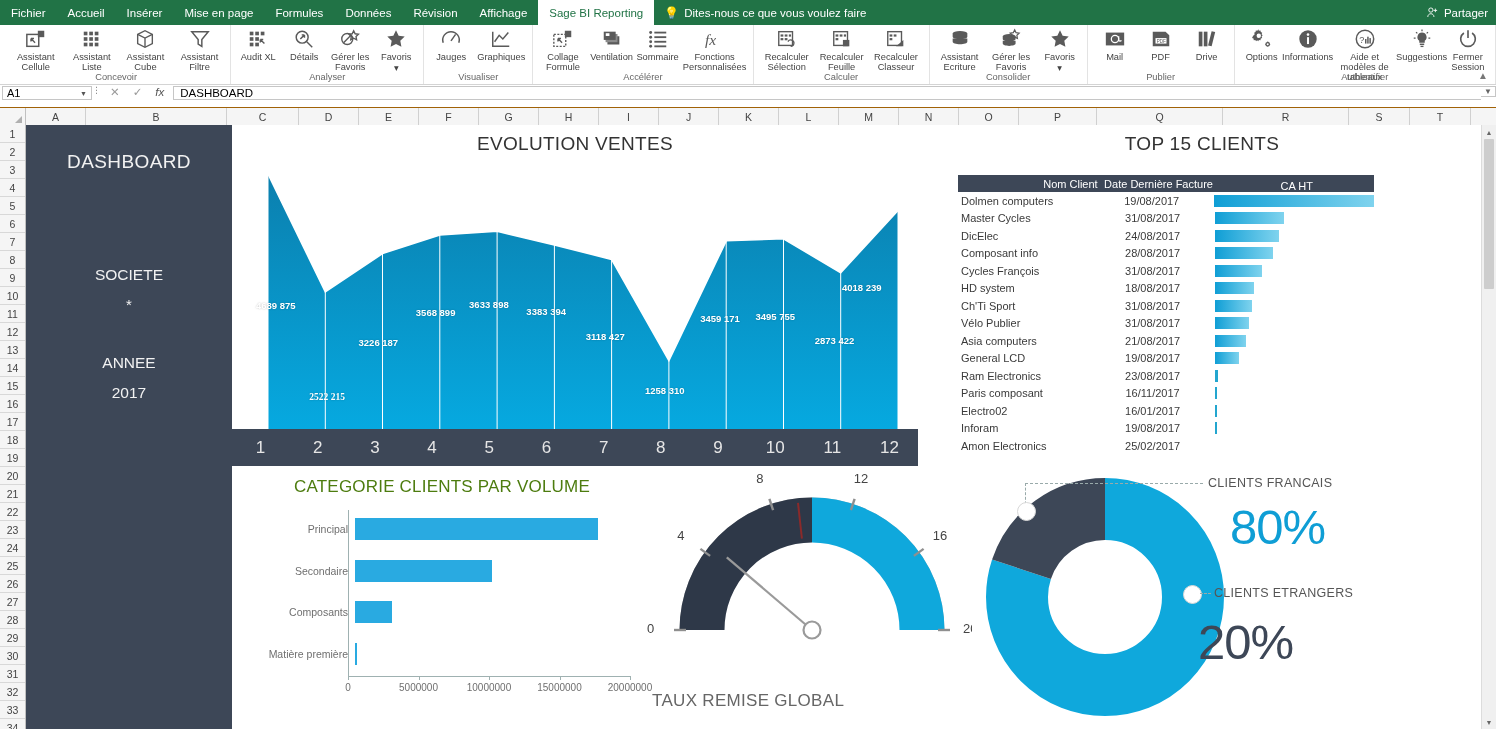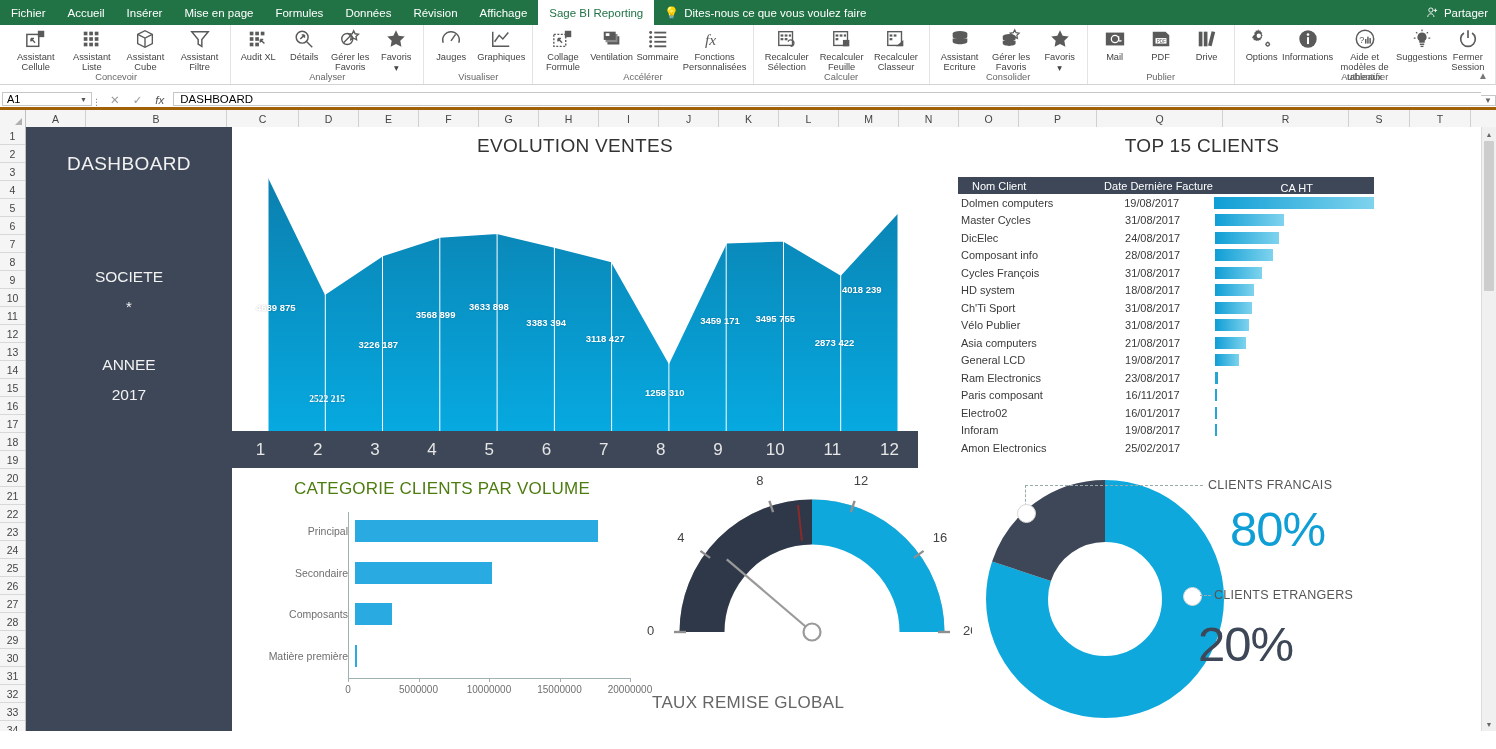--- a/index.html
+++ b/index.html
@@ -44,22 +44,22 @@
   }
   .ritem .ic{height:24px;display:flex;align-items:center;justify-content:center;color:#5a5a5a;}
   .ritem .lb{
     font-size:9.3px;color:#444;text-align:center;line-height:10px;margin-top:1px;
     word-wrap:break-word;
   }
   .gname{font-size:9.3px;color:#666;text-align:center;margin-top:1px;}
   .ribbon-collapse{position:absolute;right:8px;bottom:3px;color:#777;font-size:10px;}
   
   .fbar{
-    height:22px;background:#ffffff;border-bottom:3px solid #a16207;
-    display:flex;align-items:flex-end;
+    height:22px;background:#ffffff;border-bottom:1px solid #a16207;
+    display:flex;align-items:flex-start;
   }
   .namebox{
     width:80px;border:1px solid #c6c6c6;background:#fff;margin:1px 0 1px 2px;
     display:flex;align-items:center;padding:0 4px;font-size:11px;color:#000;
     justify-content:space-between;
   }
   .namebox .cv{font-size:7px;color:#555;}
   .fb-sep{width:9px;display:flex;align-items:center;justify-content:center;color:#8a8a8a;font-size:9px;}
   .fb-btns{display:flex;align-items:center;gap:13px;padding:0 9px;color:#9a9a9a;font-size:11.5px;}
   .fb-btns .fx{font-style:italic;color:#555;font-size:11.5px;}
@@ -658,21 +658,21 @@
                 <line x1="590.7" y1="115.7" x2="590.7" y2="272"></line>
                 <line x1="648.0" y1="53.4" x2="648.0" y2="272"></line>
               </g>
           </svg>
           <div id="evoLabels">
               <div class="evo-lbl" style="left: 6px; top: 142.871px;">4689 875</div>
               <div class="evo-lbl" style="left: 59.2727px; top: 234.792px; font-family: Liberation Serif, serif;">2522 215</div>
               <div class="evo-lbl" style="left: 108.545px; top: 180.495px;">3226 187</div>
               <div class="evo-lbl" style="left: 165.818px; top: 149.852px;">3568 899</div>
               <div class="evo-lbl" style="left: 219.091px; top: 142.316px;">3633 898</div>
-              <div class="evo-lbl" style="left: 276.364px; top: 158px;">3383 394</div>
+              <div class="evo-lbl" style="left: 276.364px; top: 149px;">3383 394</div>
               <div class="evo-lbl" style="left: 335.636px; top: 174.358px;">3118 427</div>
               <div class="evo-lbl" style="left: 394.909px; top: 227.548px;">1258 310</div>
               <div class="evo-lbl" style="left: 450.182px; top: 155.821px;">3459 171</div>
               <div class="evo-lbl" style="left: 505.455px; top: 153.831px;">3495 755</div>
               <div class="evo-lbl" style="left: 564.727px; top: 177.686px;">2873 422</div>
               <div class="evo-lbl" style="left: 592px; top: 125.408px;">4018 239</div>
             </div>
         </div>
         <div class="evo-axis" id="evoAxis">
             <div class="xl">1</div>
@@ -687,21 +687,21 @@
             <div class="xl">10</div>
             <div class="xl">11</div>
             <div class="xl">12</div>
           </div>
       </div>
 
       <div class="top15">
         <div class="top15-title">TOP 15 CLIENTS</div>
         <div class="t15-table">
           <div class="t15-head">
-            <div class="t15-c1" style="text-align:left;padding-left:14px">Nom Client</div>
+            <div class="t15-c1" style="text-align:right;padding-left:14px">Nom Client</div>
             <div class="t15-c2">Date Dernière Facture</div>
             <div class="t15-c3" style="text-align:center;line-height:17px">CA HT</div>
           </div>
           <div id="t15Body">
               <div class="t15-row">
                 <div class="t15-c1">Dolmen computers</div>
                 <div class="t15-c2">19/08/2017</div>
                 <div class="t15-c3">
                   <div class="t15-bar" style="width: 160px;"></div>
                 </div>

